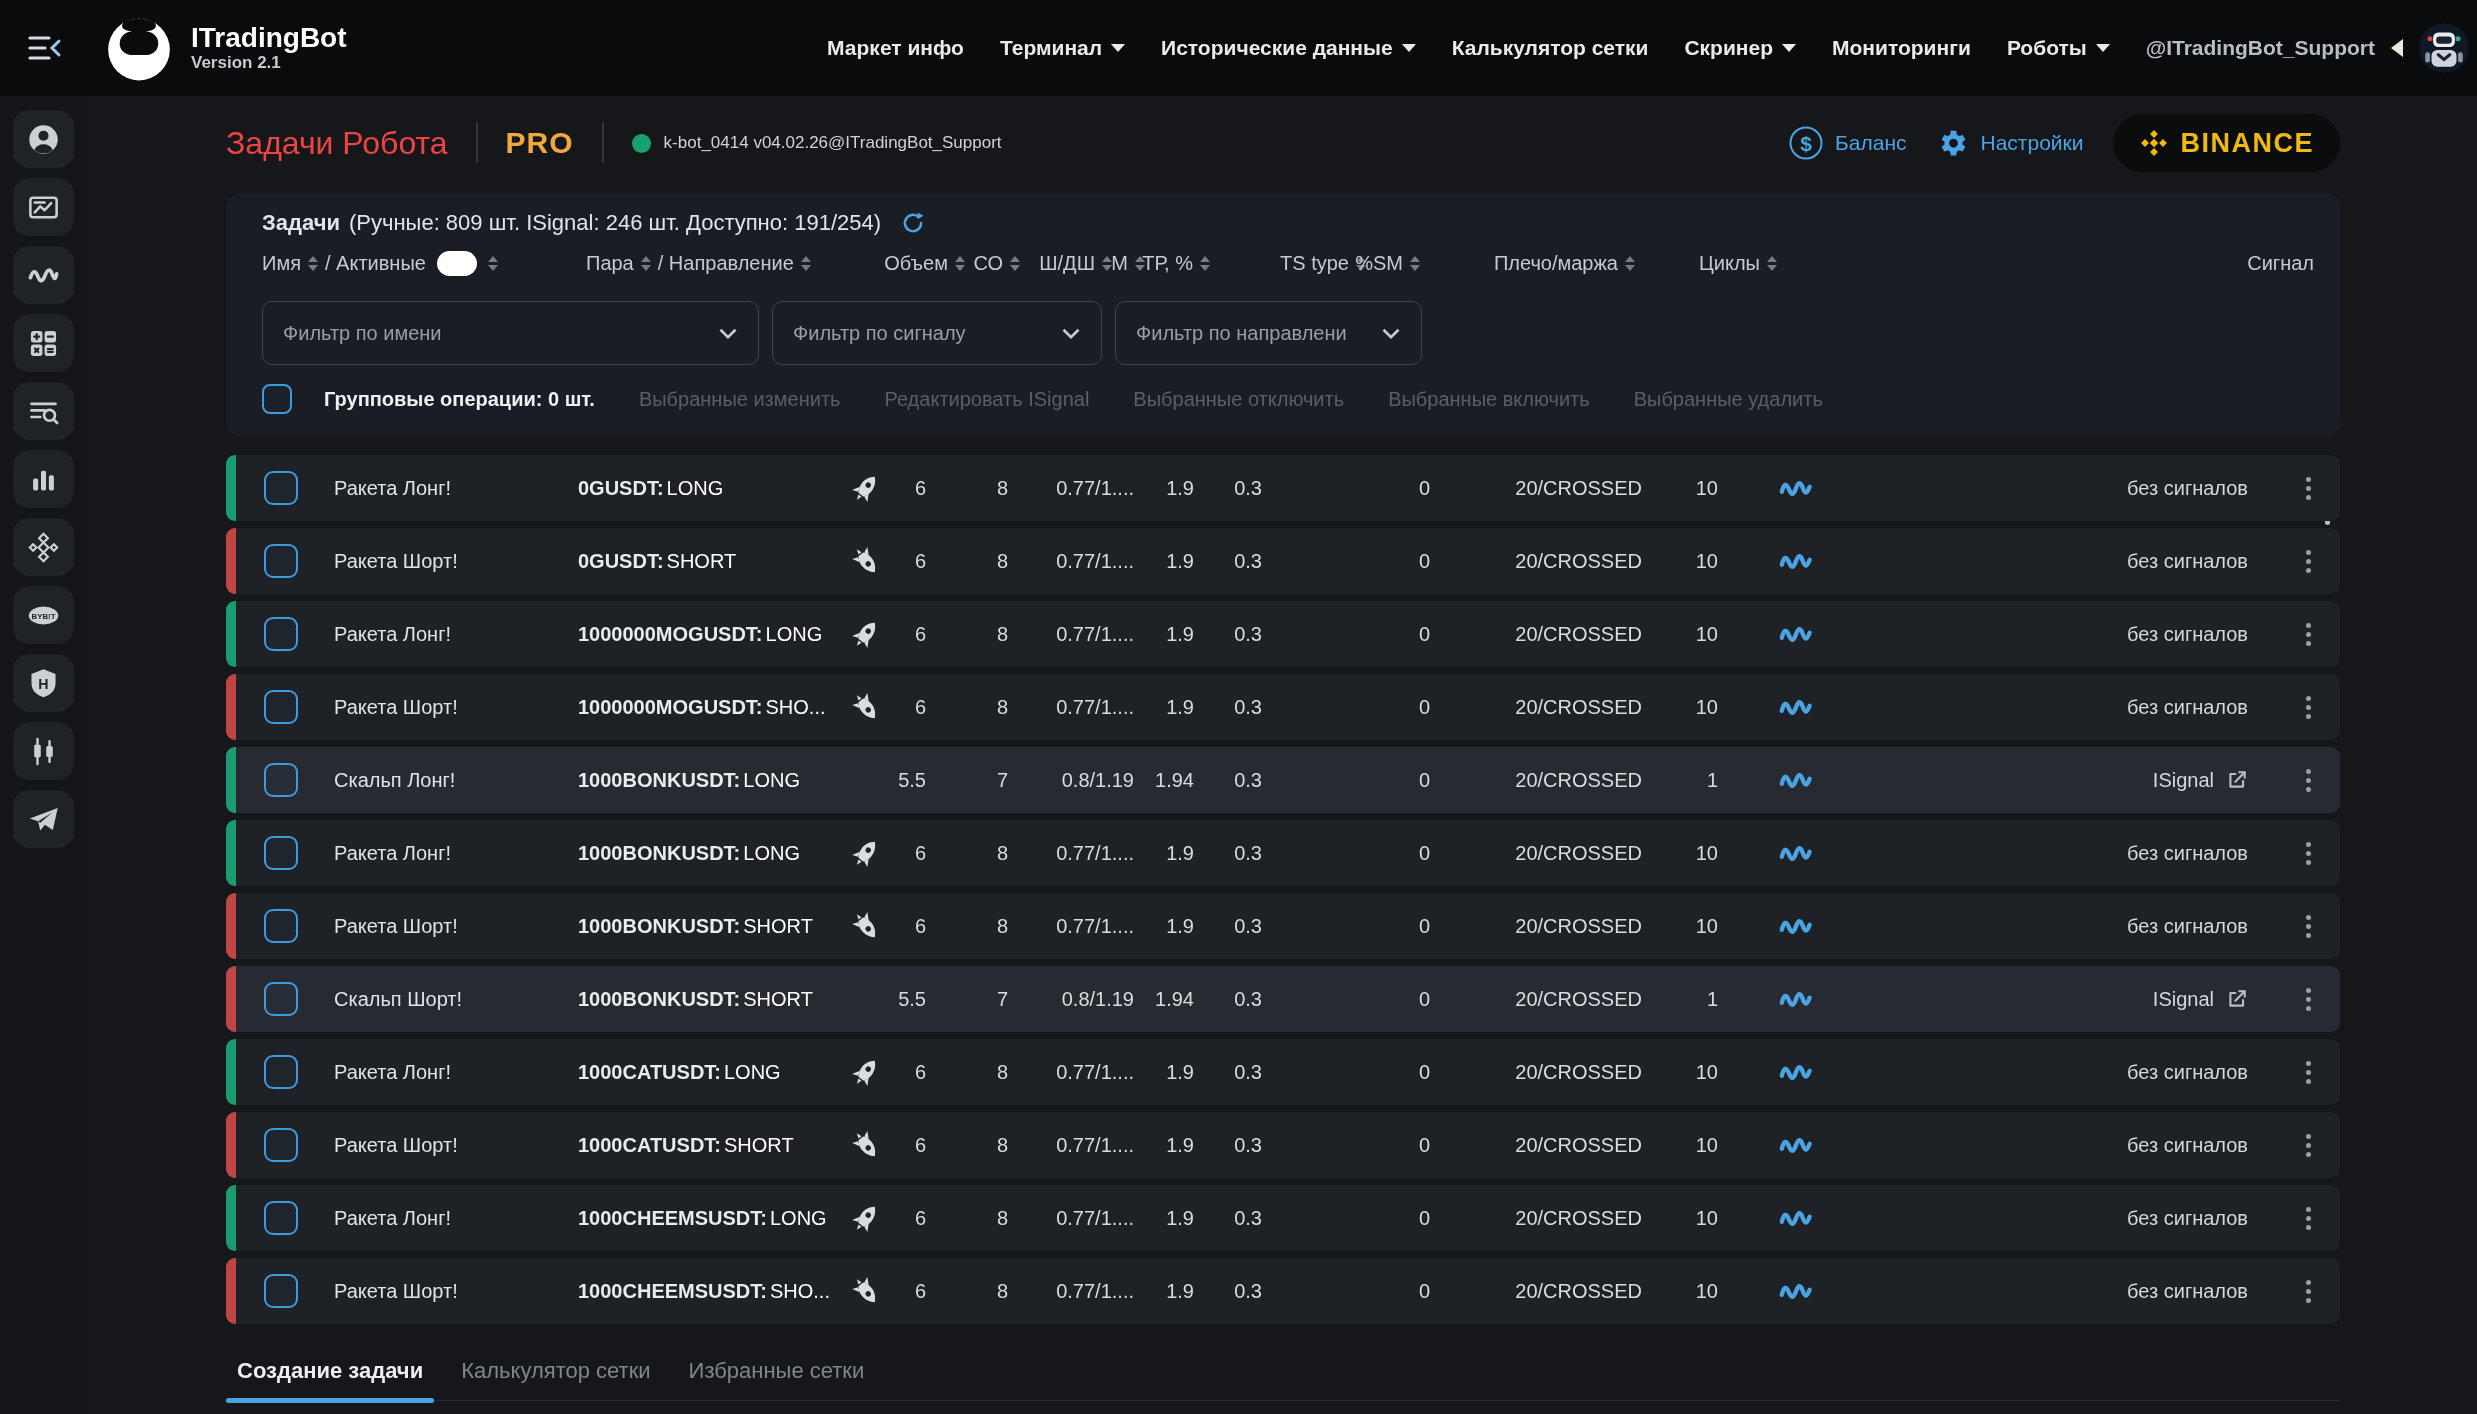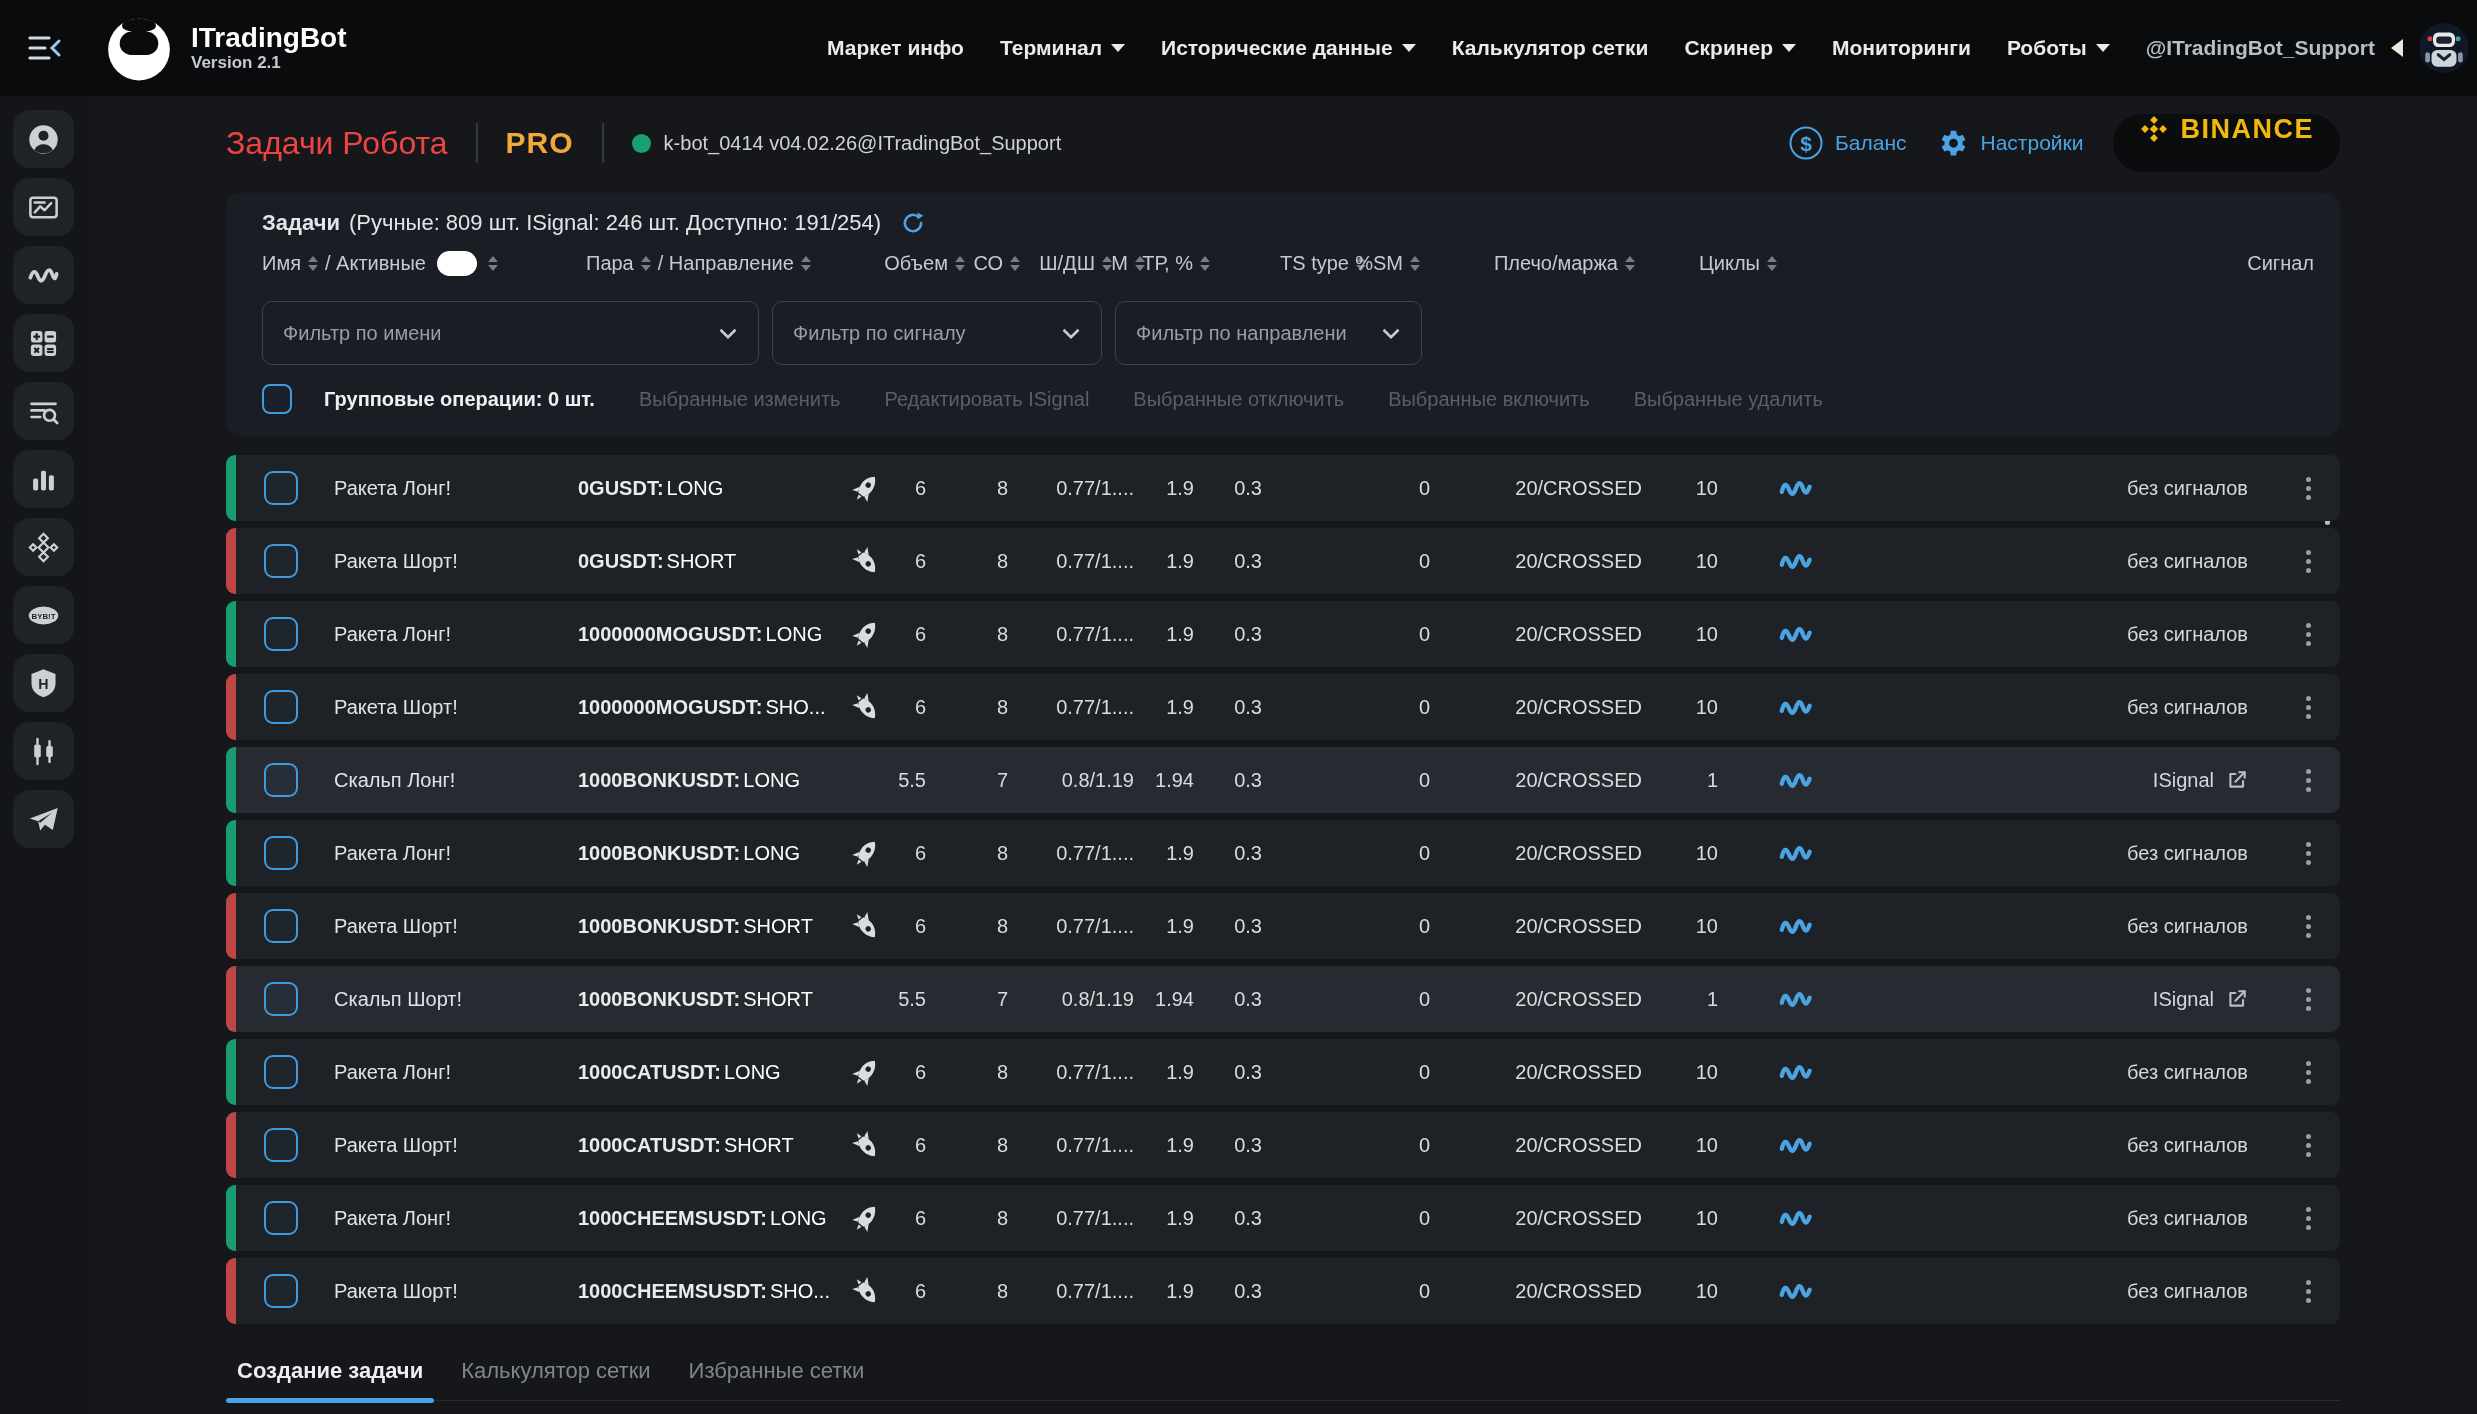--- a/index.html
+++ b/index.html
@@ -28,26 +28,26 @@
   .sidebar{width:87px;background:#131519;padding-top:14px;display:flex;flex-direction:column;align-items:center;gap:10px}
   .tile{width:61px;height:58px;background:#1f2227;border-radius:16px;display:flex;align-items:center;justify-content:center;cursor:pointer}
   .tile svg{width:35px;height:35px}
   .main{flex:1;position:relative}
 
   
   .page-head{height:66px;margin:14px 137px 0 139px;display:flex;align-items:center}
   .ph-title{font-size:32px;font-weight:normal;color:#ef4444;white-space:nowrap}
   .vdiv{width:2px;height:40px;background:#34383f;margin:0 28px}
   .pro{color:#f2a93b;font-size:30px;font-weight:bold;letter-spacing:1px}
-  .botline{display:flex;align-items:center;gap:13px;font-size:20px;color:#cfd3d7;white-space:nowrap}
+  .botline{display:flex;align-items:center;gap:13px;font-size:17px;color:#cfd3d7;white-space:nowrap}
   .dot{width:19px;height:19px;border-radius:50%;background:#18a06f}
   .ph-right{margin-left:auto;display:flex;align-items:center;gap:30px}
   .hlink{display:flex;align-items:center;gap:11px;color:#4aa4e4;font-size:21px;cursor:pointer;white-space:nowrap}
   .hlink svg{display:block}
-  .binance-badge{height:58px;background:#0b0c0e;border-radius:29px;display:flex;gap:11px;padding:0 26px;cursor:pointer}
+  .binance-badge{height:58px;background:#0b0c0e;border-radius:29px;display:flex;align-items:center;gap:11px;padding:0 26px;cursor:pointer}
   .binance-badge .bn-text{color:#f0b90b;font-weight:bold;font-size:27px;letter-spacing:1.5px}
 
   
   .panel{margin:17px 137px 0 139px;background:#1a1d23;border-radius:14px;padding:14px 36px 20px;position:relative}
   .panel-title{height:32px;display:flex;align-items:center;gap:9px;font-size:22px;color:#e2e5e8}
   .pt-b{font-weight:bold}
   .refresh{margin-left:10px;cursor:pointer;display:flex}
 
   .cols-row{position:relative;height:32px;margin-top:8px;font-size:20px;color:#c6cad0}
   .hc{position:absolute;top:0;height:32px;display:flex;align-items:center;gap:7px;white-space:nowrap;cursor:pointer}

